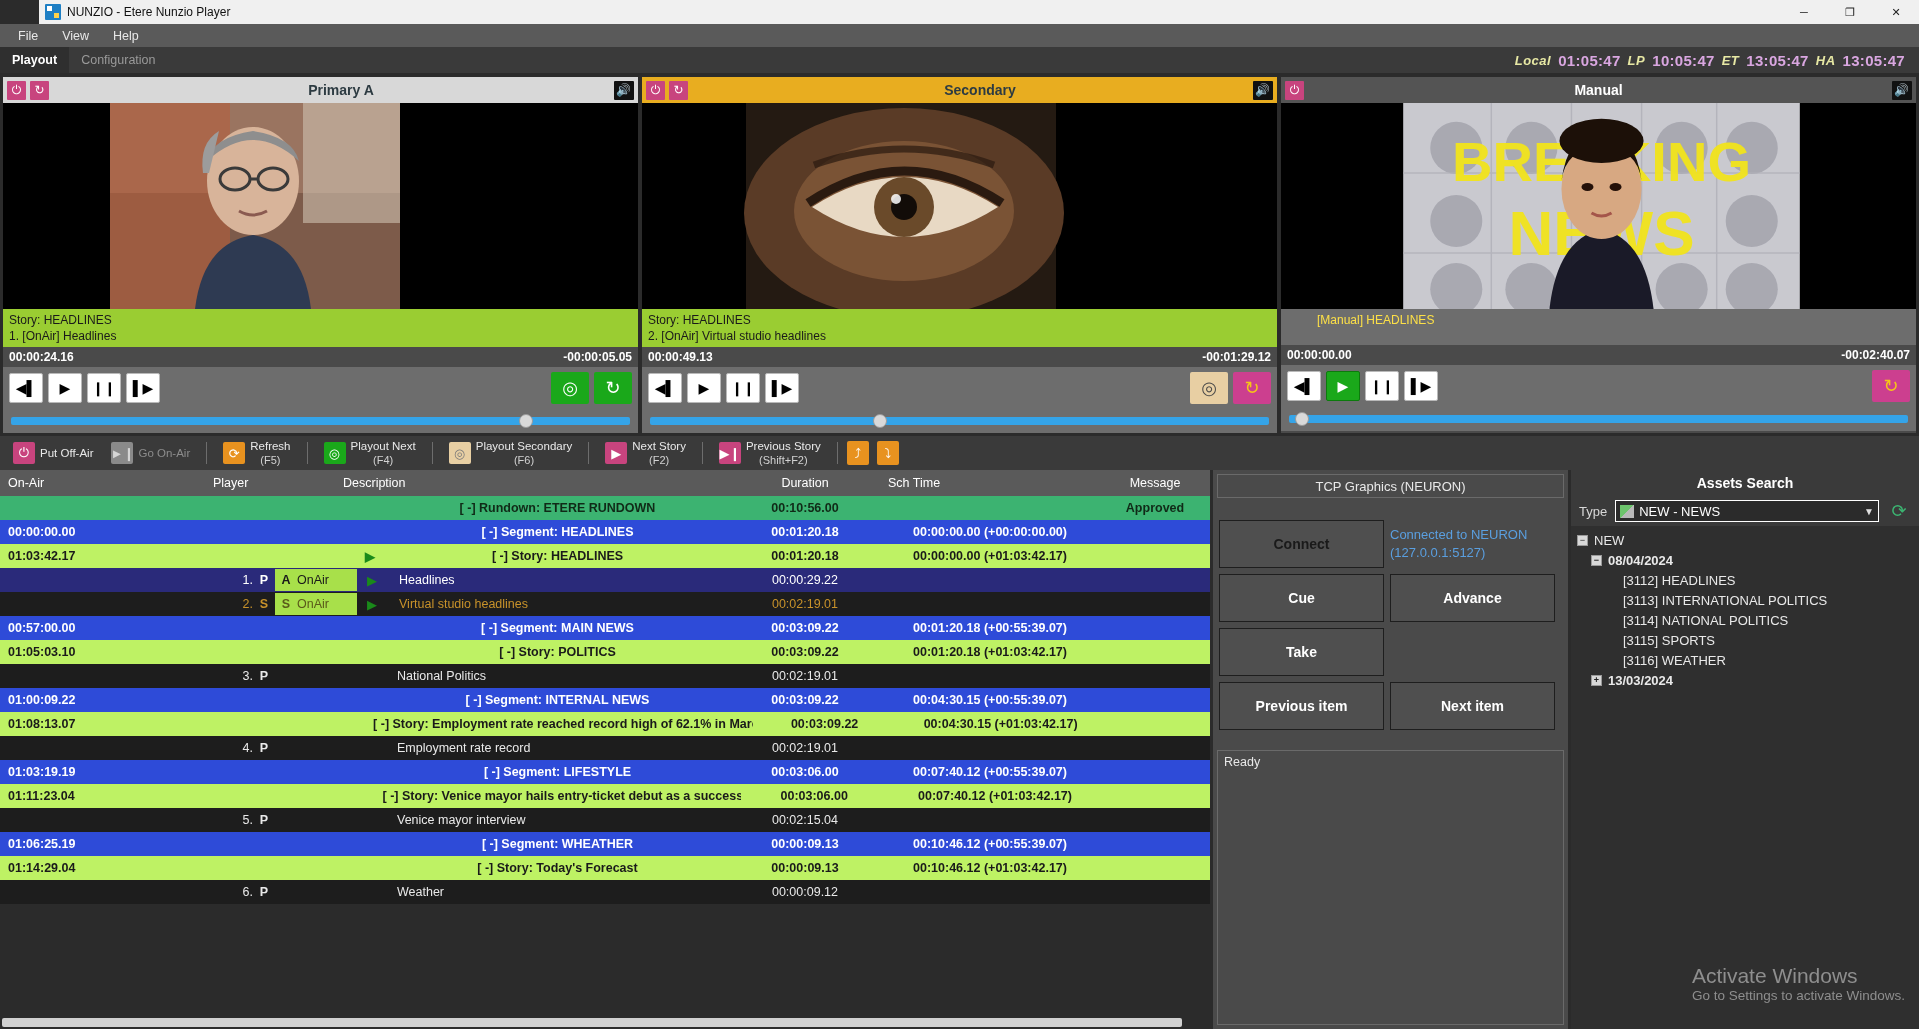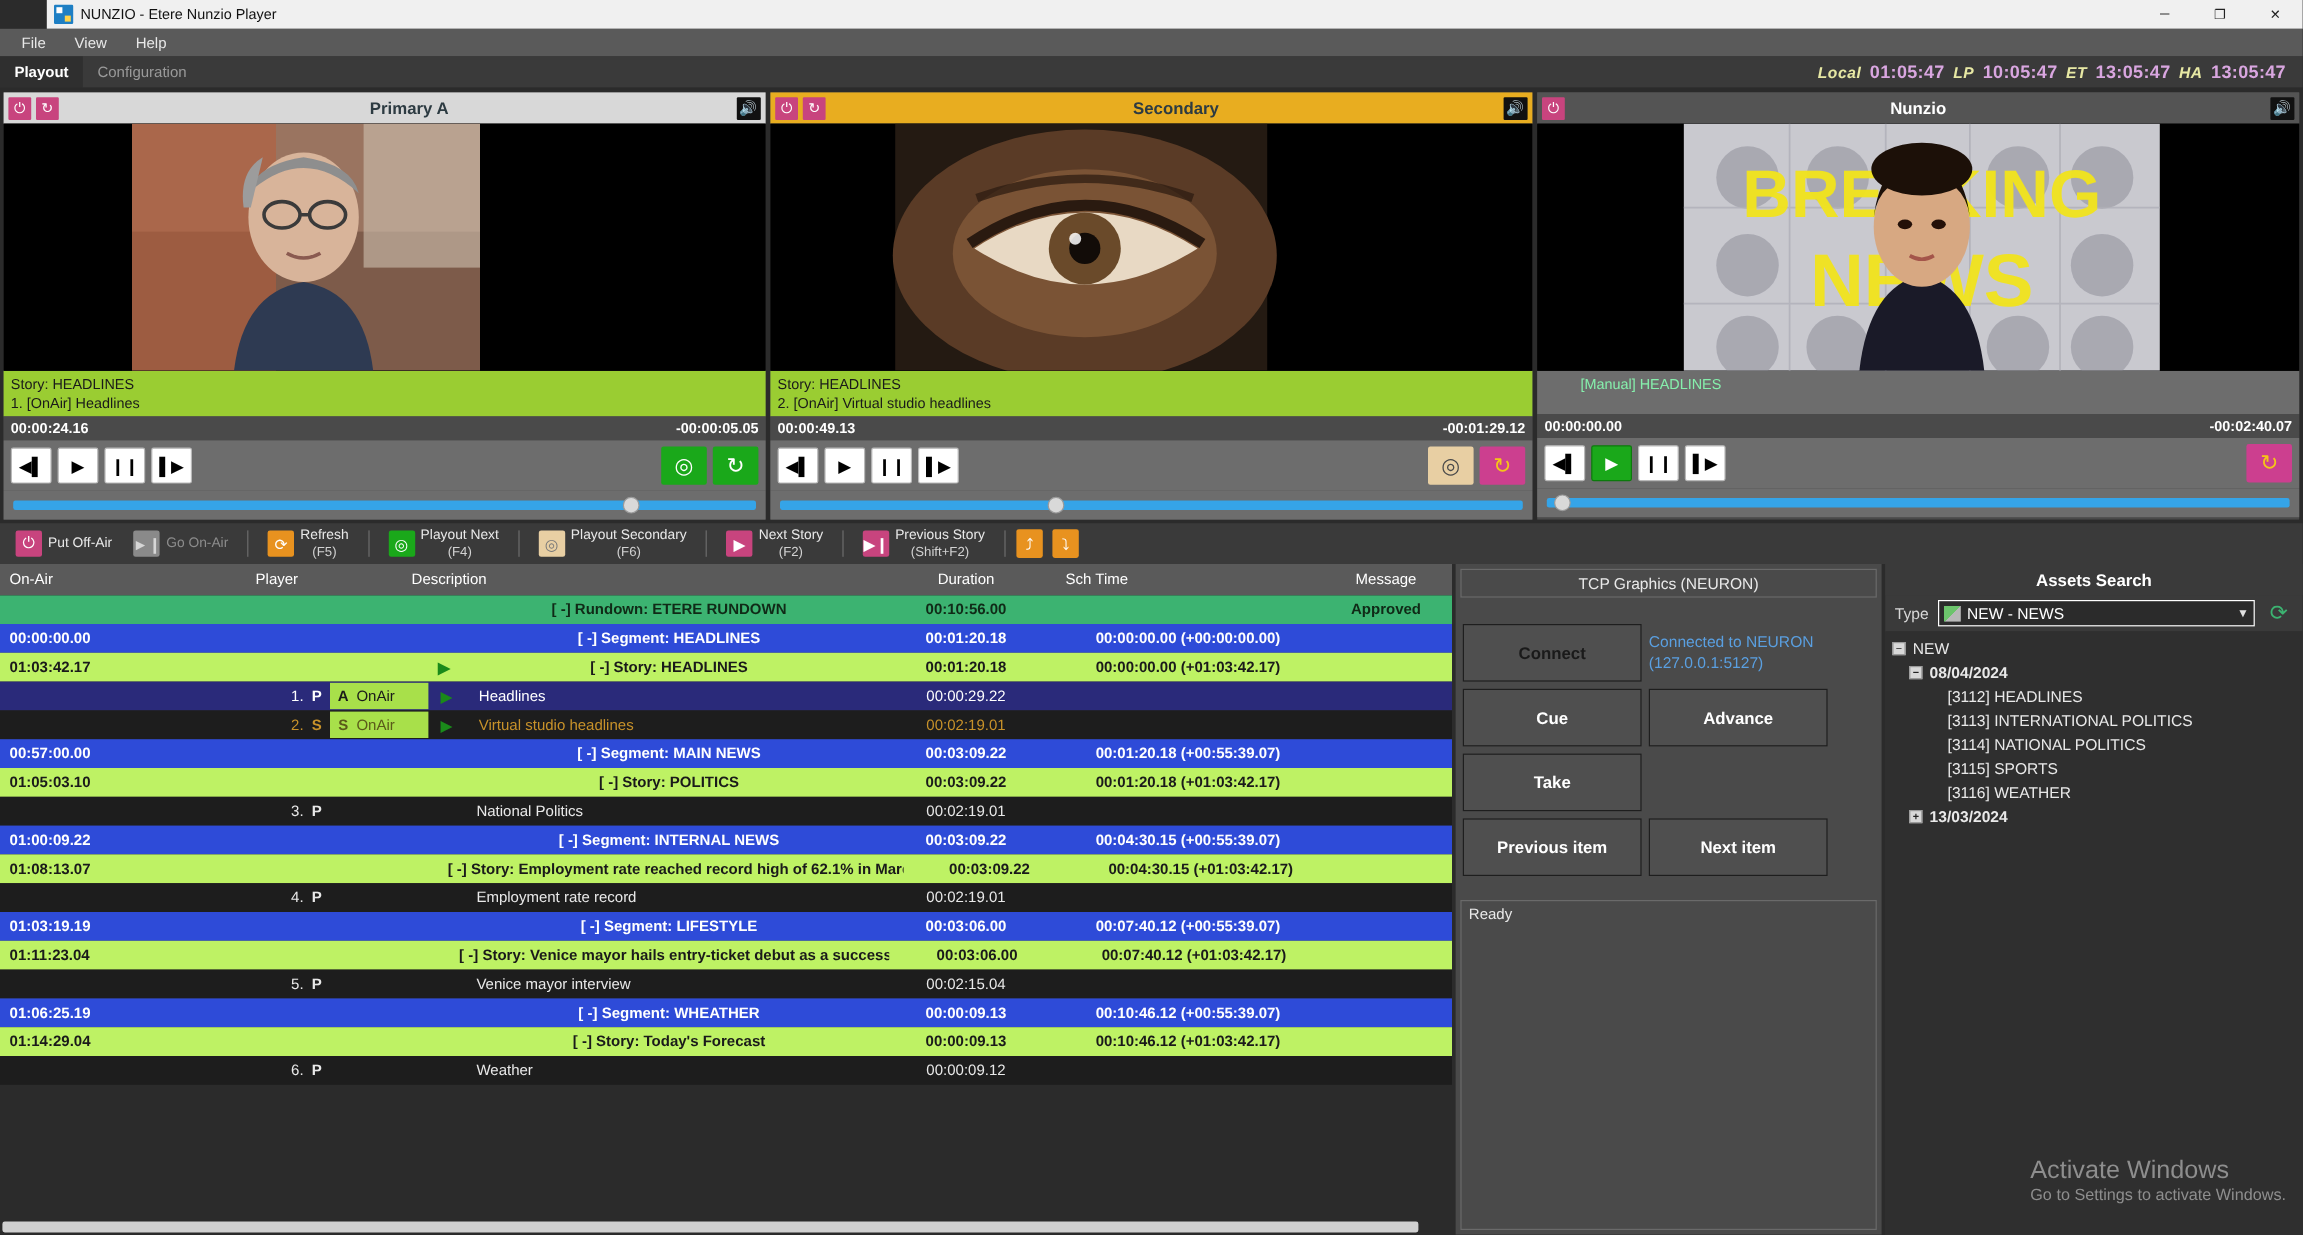--- a/index.html
+++ b/index.html
@@ -80,21 +80,21 @@
   .phead.dark .ptitle { color: #ffffff; }
   .spk {
     width: 20px; height: 19px; background:#111; color:#fff; margin-left:auto;
     display:flex; align-items:center; justify-content:center; font-size: 12px; border-radius:1px;
   }
 
   .pvid { height: 206px; background: #000; display:flex; align-items:center; justify-content:center; overflow:hidden; position: relative;}
 
   .pinfo { padding: 3px 6px; font-size: 12px; line-height: 16px; min-height: 36px; }
   .pinfo.green { background: #9acd32; color: #1a1a1a; }
-  .pinfo.grey  { background: #6d6d6d; color: #86efac; padding-left: 36px; }
+  .pinfo.grey  { background: #6d6d6d; color: #fde047; padding-left: 36px; }
 
   .ptc { height: 20px; background: #4a4a4a; display:flex; align-items:center; padding: 0 6px; }
   .ptc .l { color:#fff; font-size: 12px; font-weight: bold; }
   .ptc .r { color:#fff; font-size: 12px; font-weight: bold; margin-left:auto; }
 
   .pctl { height: 42px; background: #6d6d6d; display:flex; align-items:center; padding: 0 6px; gap: 5px; }
   .tbtn {
     width: 34px; height: 30px; background:#fff; color:#000; border: 1px solid #b9b9b9;
     display:flex; align-items:center; justify-content:center; font-size: 14px; border-radius: 2px;
   }
@@ -172,21 +172,21 @@
   .hscroll .thumb { position:absolute; left:2px; top:3px; height:9px; width: 1180px; background:#d0d0d0; border-radius:2px; }
 
   
   .tcp { width: 355px; background:#4a4a4a; display:flex; flex-direction:column; padding: 4px; gap:16px; min-height:0; }
   .tcp-title {
     height: 24px; border:1px solid #6a6a6a; color:#e9e9e9; font-size: 13px;
     display:flex; align-items:center; justify-content:center;
   }
   .tcp-grid { display:flex; flex-wrap:wrap; gap: 6px; padding: 6px 2px 0 2px; }
   .tbtn-big {
-    width: 149px; height: 48px; background:#4f4f4f; border:1px solid #1e1e1e; color:#fff;
+    width: 165px; height: 48px; background:#4f4f4f; border:1px solid #1e1e1e; color:#fff;
     display:flex; align-items:center; justify-content:center; font-size: 14px; font-weight: bold;
   }
   .tbtn-big.dark { color:#1a1a1a; }
   .conn-msg { width: 165px; color:#5a9fe0; font-size: 13px; line-height: 18px; padding-top: 6px; }
   .tcp-log { flex:1 1 auto; background:#4a4a4a; border:1px solid #6a6a6a; color:#e9e9e9; font-size:12.5px; padding: 4px 6px; margin-top: 4px; min-height: 0; }
 
   
   .assets { flex:1 1 auto; background:#3a3a3a; display:flex; flex-direction:column; min-height:0; position:relative; }
   .assets-title { height: 26px; display:flex; align-items:center; justify-content:center; color:#fff; font-size:14px; font-weight:bold; background:#3a3a3a; }
   .assets-row { height: 30px; display:flex; align-items:center; gap: 8px; padding: 0 8px; }
@@ -342,21 +342,21 @@
     <div class="pbar">
       <div class="track">
         <div class="knob" style="left:36%"></div>
       </div>
     </div>
   </div>
 
   <div class="player manual">
     <div class="phead dark">
       <div class="pbtn-sq">⏻</div>
-      <div class="ptitle">Nunzio</div>
+      <div class="ptitle">Manual</div>
       <div class="spk">🔊</div>
     </div>
     <div class="pvid">
       <svg class="art" viewBox="0 0 634 206" preserveAspectRatio="xMidYMid slice">
         <rect width="634" height="206" fill="#000"></rect>
         <rect x="122" y="0" width="396" height="206" fill="#c9c9cf"></rect>
         <g opacity="0.55" fill="#8f8f9a">
           <circle cx="175" cy="45" r="26"></circle>
             <circle cx="175" cy="118" r="26"></circle>
             <circle cx="175" cy="186" r="26"></circle>

